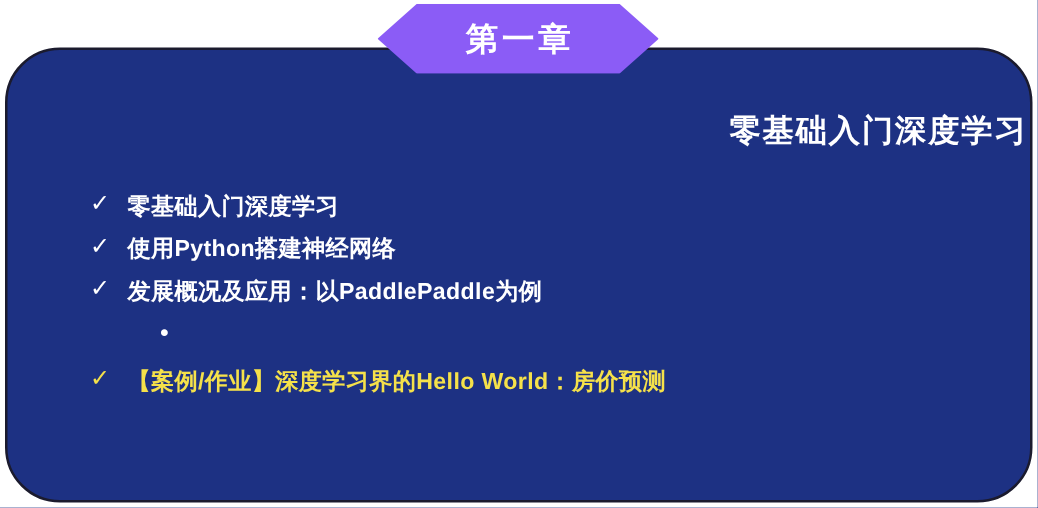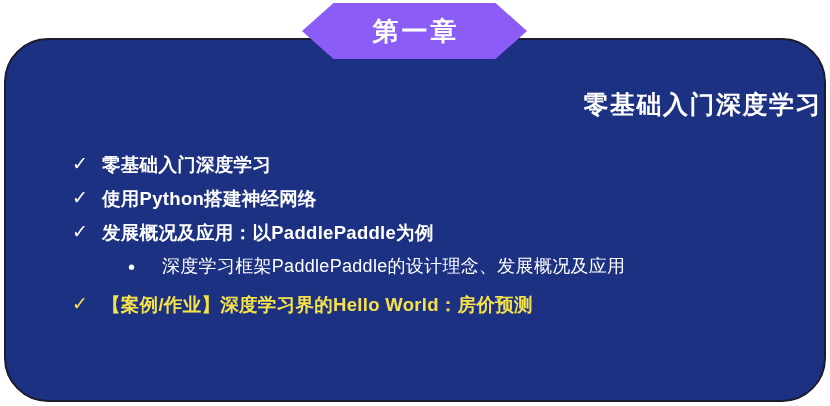--- a/index.html
+++ b/index.html
@@ -148,21 +148,20 @@
       <span class="bullet-text c-white">使用Python搭建神经网络</span>
     </div>
 
     <div class="bullet-row level-1">
       <span class="check-mark c-white">✓</span>
       <span class="bullet-text c-white">发展概况及应用：以PaddlePaddle为例</span>
     </div>
 
     <div class="bullet-row level-2">
       <span class="dot-mark c-white">•</span>
-      <span class="bullet-text c-white">深度学习框架PaddlePaddle的设计理念、发展概况及应用</span>
     </div>
 
     <div class="bullet-row level-1">
       <span class="check-mark c-yellow">✓</span>
       <span class="bullet-text c-yellow">【案例/作业】深度学习界的Hello World：房价预测</span>
     </div>
 
   </div>
 </div>
 

